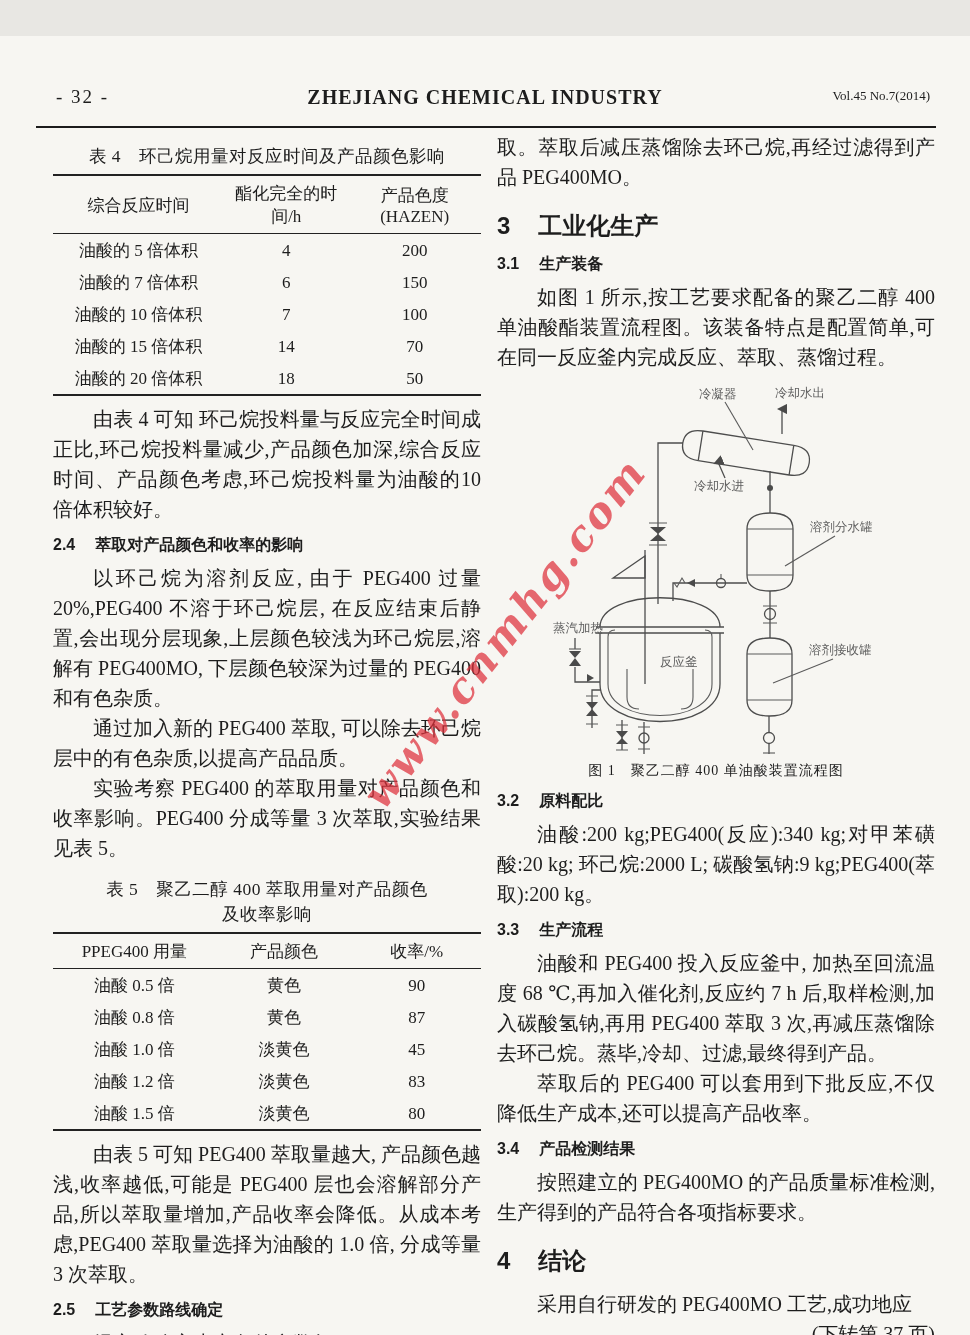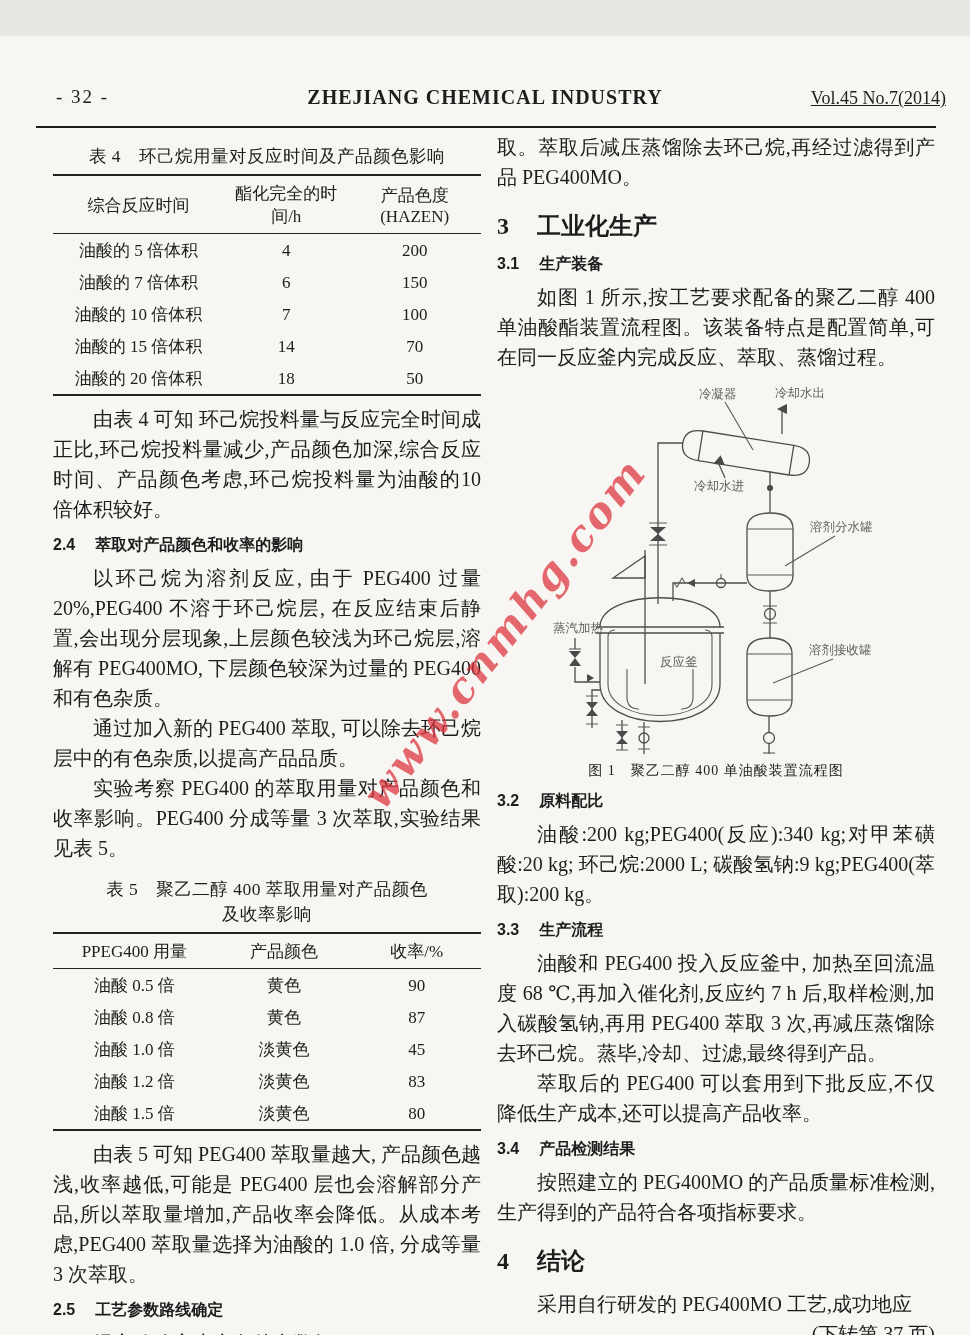--- a/index.html
+++ b/index.html
@@ -6,31 +6,31 @@
   .page {
     position:relative; width:970px; height:1335px;
     background:#f7f6f2; overflow:hidden;
     color:#1d1d1d;
     font-family:"Liberation Serif","DejaVu Serif",serif;
     margin-top:36px;
   }
   
   .pageno  { position:absolute; left:56px;  top:50px; font-size:19px; letter-spacing:2px; }
   .journal { position:absolute; left:0; right:0; top:50px; text-align:center; font-size:20px; letter-spacing:1px;font-weight:bold; }
-  .vol     { position:absolute; right:24px; top:52px; font-size:18px;text-decoration:underline; }
+  .vol     { position:absolute; right:40px; top:52px; font-size:13px; }
   .toprule { position:absolute; left:36px; right:34px; top:90px; border-top:2px solid #1c1c1c; height:0; }
 
   .col-left  { position:absolute; left:53px;  top:104px; width:428px; }
   .col-right { position:absolute; left:497px; top:96px;  width:438px; }
 
   .p   { font-size:20px; line-height:30px; text-align:justify; margin:0 0 0 0; }
   .ind { text-indent:2em; }
   .mt  { margin-top:6px; }
 
-  .h1 { font-family:Liberation Serif, serif; font-weight:bold;
+  .h1 { font-family:Liberation Sans, sans-serif; font-weight:bold;
         font-size:24px; margin:18px 0 12px; }
   .h1 .hnum { margin-right:28px; }
   .h2 { font-family:"Liberation Sans","DejaVu Sans",sans-serif; font-weight:bold;
         font-size:16px; margin:11px 0 7px; }
   .h2 .hnum { margin-right:20px; }
 
   .tcap { text-align:center; font-size:17.5px; line-height:25px; margin:4px 0 5px; letter-spacing:0.5px; }
   .dtable { width:100%; border-collapse:collapse; font-size:17px;
             border-top:2px solid #222; border-bottom:2px solid #222; margin-bottom:8px; }
   .dtable th { border-bottom:1.4px solid #222; font-weight:normal; padding:6px 0 5px; text-align:center; }

